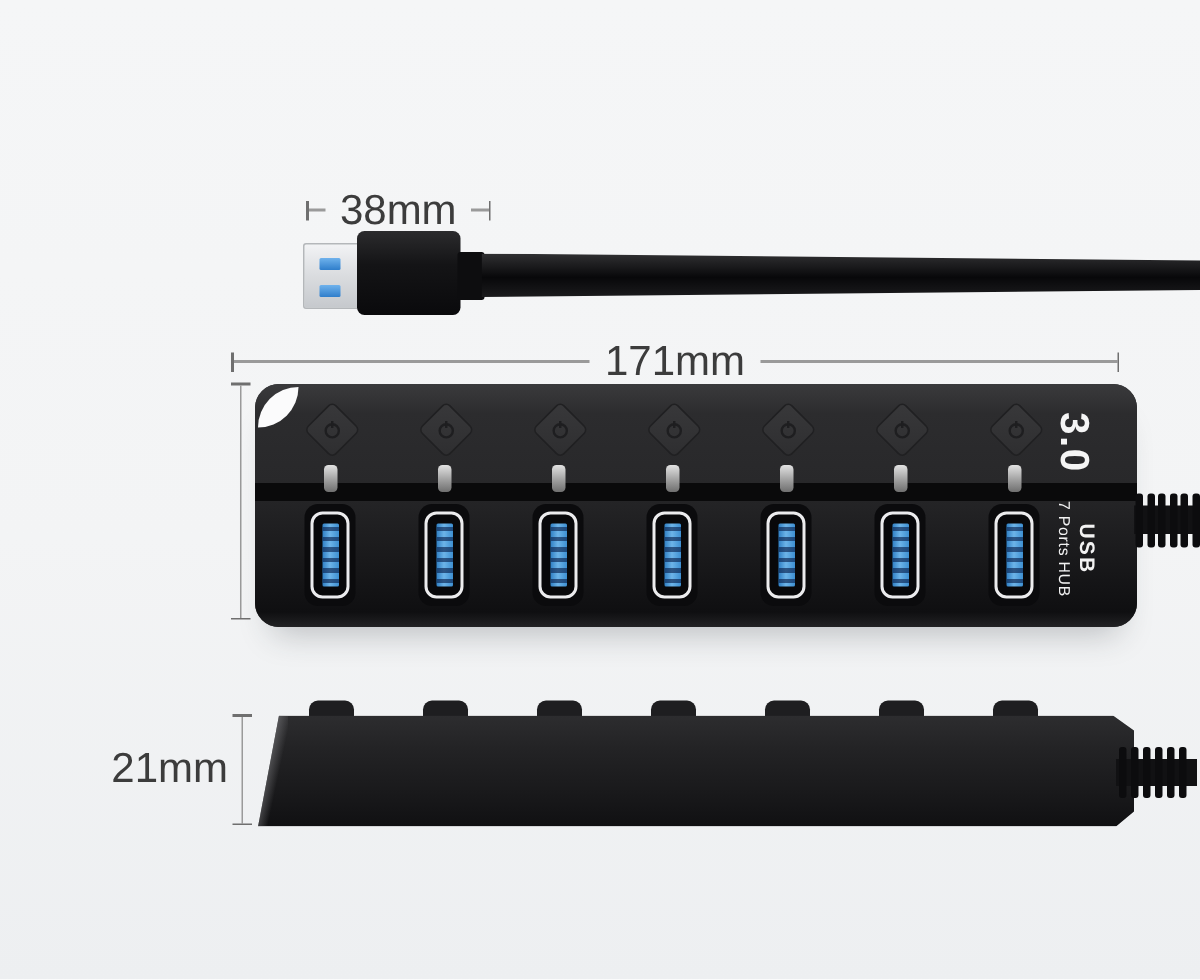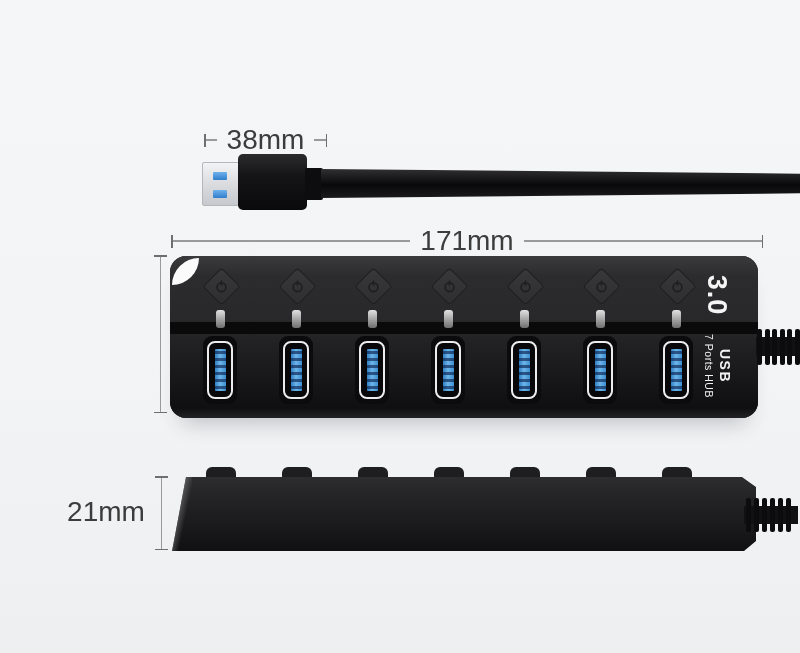--- a/index.html
+++ b/index.html
@@ -96,21 +96,21 @@
     <div class="tick"></div>
   </div>
 
   <div class="abs plug-shell"></div>
   <div class="abs plug-contact" style="top:172px;"></div>
   <div class="abs plug-contact" style="top:190px;"></div>
   <div class="abs plug-body"></div>
   <div class="abs plug-collar"></div>
   <div class="abs cable-top"></div>
 
-  <div class="abs dim-h" style="left:171px;top:227px;width:592px;height:28px;">
+  <div class="abs dim-h" style="left:154px;top:227px;width:592px;height:28px;">
     <div class="tick"></div>
     <div class="seg"></div>
     <div class="dim-label">171mm</div>
     <div class="seg"></div>
     <div class="tick"></div>
   </div>
 
   <div class="abs dim-v" style="left:154px;top:255px;width:13px;height:158px;">
     <div class="tick"></div>
     <div class="seg"></div>
@@ -216,21 +216,21 @@
       <div class="abs rib" style="left:22.5px;top:0;height:36px;"></div>
       <div class="abs rib" style="left:30px;top:0;height:36px;"></div>
       <div class="abs rib" style="left:37.5px;top:0;height:36px;"></div>
     </div>
 
   <div class="abs dim-v" style="left:155px;top:476px;width:13px;height:74px;">
     <div class="tick"></div>
     <div class="seg"></div>
     <div class="tick"></div>
   </div>
-  <div class="abs dim-text" style="left:60px;top:498px;width:92px;">21mm</div>
+  <div class="abs dim-text" style="left:60px;top:498px;width:92px;text-align:right;">21mm</div>
 
   <div class="abs side">
     <div class="abs" id="bump-row" style="left:0;top:0;width:100%;height:12px;">
         <div class="abs bump" style="left:34px;"></div>
         <div class="abs bump" style="left:110px;"></div>
         <div class="abs bump" style="left:186px;"></div>
         <div class="abs bump" style="left:262px;"></div>
         <div class="abs bump" style="left:338px;"></div>
         <div class="abs bump" style="left:414px;"></div>
         <div class="abs bump" style="left:490px;"></div>

